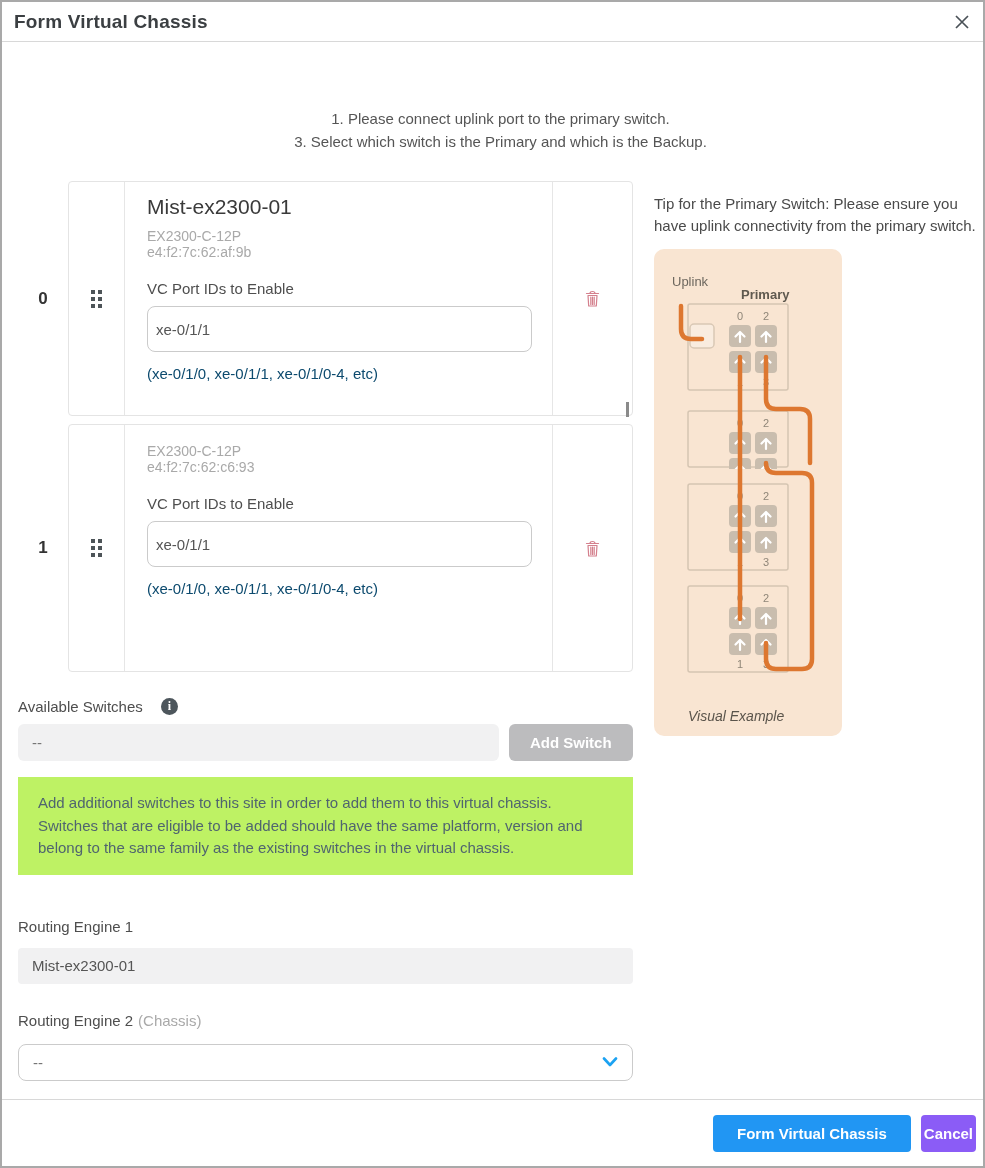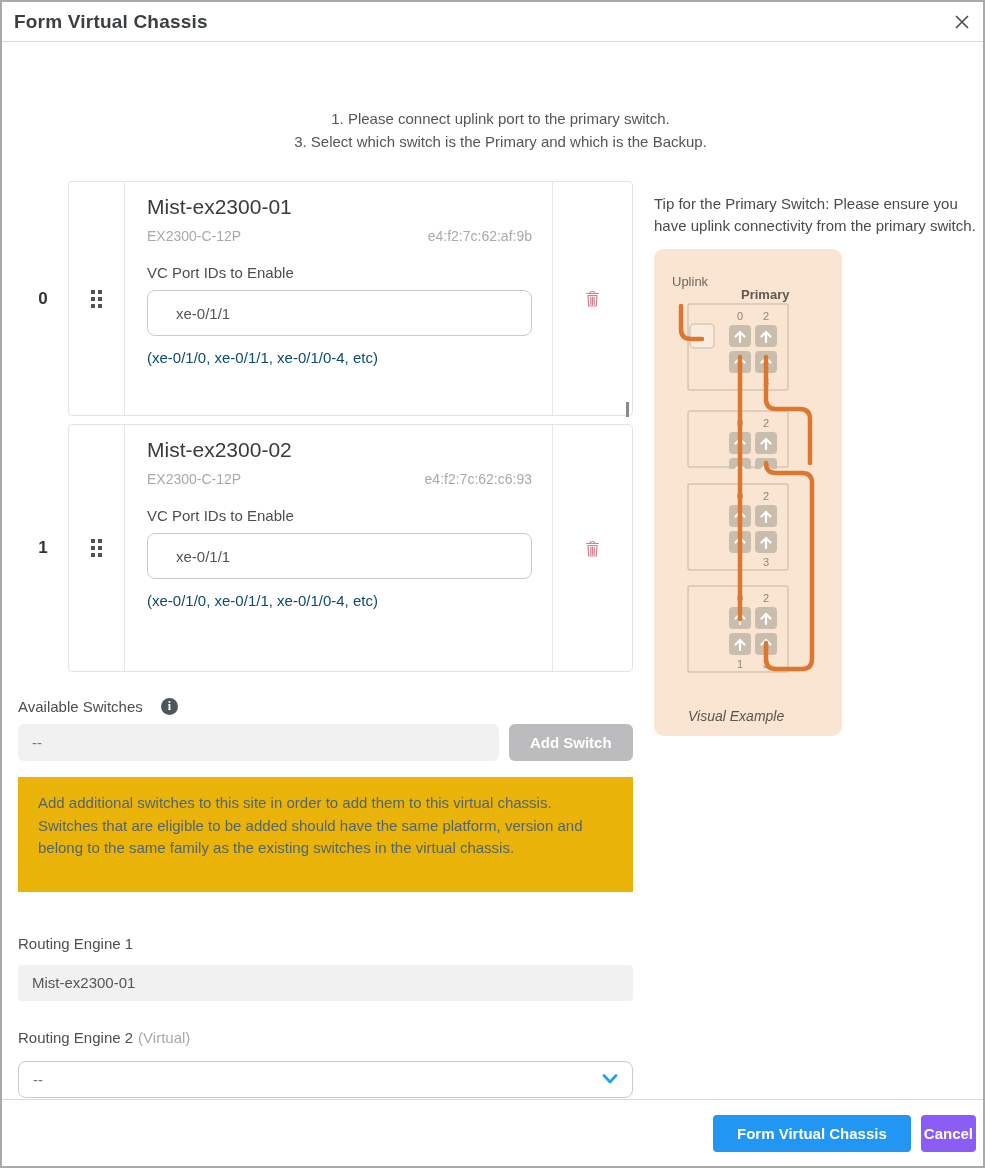--- a/index.html
+++ b/index.html
@@ -26,37 +26,37 @@
   .card-row { display:flex; align-items:center; margin-bottom:8px; }
   .card-index { width:50px; flex:0 0 50px; text-align:center; font-size:17px; font-weight:700; color:#333; }
   .card { flex:1; border:1px solid #e4e4e4; border-radius:4px; background:#fff; display:flex; }
   .card.h1 { height:235px; } .card.h2 { height:248px; }
   .drag-cell { width:56px; flex:0 0 56px; border-right:1px solid #e6e6e6; display:flex; align-items:center; justify-content:center; }
   .dots { width:11px; height:18px; position:relative; cursor:grab; }
   .dots i { position:absolute; width:4px; height:4px; background:#4d5458;
             box-shadow:7px 0 #4d5458, 0 7px #4d5458, 7px 7px #4d5458, 0 14px #4d5458, 7px 14px #4d5458; }
   .content-cell { flex:1; padding:11px 0 0 22px; }
   .sw-title { font-size:21px; font-weight:400; color:#3a3a3a; line-height:28px; }
-  .sw-meta { width:385px; display:flex; justify-content:space-between; margin-top:7px; font-size:14px; color:#a9a9a9; }
+  .sw-meta { width:385px; display:flex; justify-content:space-between; margin-top:7px; font-size:14px; color:#a9a9a9;flex-direction:column; }
   .port-label { margin-top:20px; font-size:15px; color:#4e4e4e; }
-  .port-input { margin-top:9px; width:385px; height:46px; border:1px solid #cbcbcb; border-radius:8px; padding:0 28px; font-size:15px; color:#555; font-family:"Liberation Sans",sans-serif; outline:none; display:block; background:#fff; }
+  .port-input { margin-top:9px; width:385px; height:46px; border:1px solid #cbcbcb; border-radius:8px; padding:0 8px; font-size:15px; color:#555; font-family:"Liberation Sans",sans-serif; outline:none; display:block; background:#fff; }
   .port-hint { margin-top:13px; font-size:15px; color:#0c4a6e; }
   .trash-cell { width:80px; flex:0 0 80px; border-left:1px solid #e6e6e6; display:flex; align-items:center; justify-content:center; }
   .trash-btn { cursor:pointer; display:flex; }
   .scroll-thumb { position:absolute; width:3px; height:15px; background:#8a8a8a; right:4px; top:221px; }
 
   
   .avail-label-row { margin-top:26px; display:flex; align-items:flex-start; gap:18px; }
   .field-label { font-size:15px; color:#4e4e4e; }
   .info-icon { width:17px; height:17px; border-radius:50%; background:#4d565c; color:#fff; font-size:12px; font-weight:700; font-family:"Liberation Serif",serif; display:flex; align-items:center; justify-content:center; cursor:pointer; }
   .avail-row { margin-top:9px; display:flex; }
   .avail-select { width:486px; height:37px; background:#f1f1f2; border:none; border-radius:6px; padding:0 14px; font-size:15px; color:#767676; font-family:"Liberation Sans",sans-serif; outline:none; }
   .add-switch-btn { width:126px; height:37px; margin-left:10px; background:#bcbcbe; border:none; border-radius:6px; color:#fff; font-size:15px; font-weight:700; font-family:"Liberation Sans",sans-serif; cursor:pointer; }
 
-  .info-box { margin-top:16px; width:615px; background:#eab308; padding:15px 22px 32px 20px; font-size:15px; line-height:22.5px; color:#50656f; }
+  .info-box { margin-top:16px; width:615px; background:#bef264; padding:15px 22px 15px 20px; font-size:15px; line-height:22.5px; color:#50656f; }
 
   .re-label-row { display:flex; gap:5px; align-items:baseline; }
   .re1-label-row { margin-top:43px; }
   .re2-label-row { margin-top:28px; }
   .optional { font-size:15px; color:#a9a9a9; }
   .re1-field { margin-top:13px; width:615px; height:36px; background:#f1f1f2; border:none; border-radius:4px; padding:0 14px; font-size:15px; color:#555; font-family:"Liberation Sans",sans-serif; outline:none; display:block; }
   .re2-select { margin-top:15px; width:615px; height:37px; background:#fff; border:1px solid #cbcbcb; border-radius:8px; padding:0 14px; display:flex; align-items:center; justify-content:space-between; font-size:15px; color:#767676; cursor:pointer; }
 
   
   .tip-text { padding-top:12px; width:322px; font-size:15px; line-height:21.5px; color:#4a4a4a; }
@@ -128,21 +128,20 @@
 
           <div class="card-row">
             <div class="card-index">1</div>
             <div class="card h2">
               <div class="drag-cell">
                 <span class="dots">
                     <i></i>
                   </span>
               </div>
               <div class="content-cell">
-                <div class="sw-title">Mist-ex2300-02</div>
                 <div class="sw-meta">
                   <span>EX2300-C-12P</span>
                   <span>e4:f2:7c:62:c6:93</span>
                 </div>
                 <div class="port-label">VC Port IDs to Enable</div>
                 <input class="port-input" type="text" value="xe-0/1/1" style="">
                 <div class="port-hint">(xe-0/1/0, xe-0/1/1, xe-0/1/0-4, etc)</div>
               </div>
               <div class="trash-cell">
                 <span class="trash-btn">
@@ -173,21 +172,21 @@
 
         <div class="info-box">Add additional switches to this site in order to add them to this virtual chassis. Switches that are eligible to be added should have the same platform, version and belong to the same family as the existing switches in the virtual chassis.</div>
 
         <div class="re-label-row re1-label-row">
           <span class="field-label">Routing Engine 1</span>
         </div>
         <input class="re1-field" type="text" readonly="" value="Mist-ex2300-01" style="">
 
         <div class="re-label-row re2-label-row">
           <span class="field-label">Routing Engine 2</span>
-          <span class="optional">(Virtual)</span>
+          <span class="optional">(Chassis)</span>
         </div>
         <div class="re2-select">
           <span>--</span>
           <svg width="16" height="10" viewBox="0 0 16 10">
             <path d="M2 1.5 L8 8 L14 1.5" stroke="#1ba2f2" stroke-width="2.6" fill="none" stroke-linecap="round" stroke-linejoin="round"></path>
           </svg>
         </div>
 
       </div>
 

